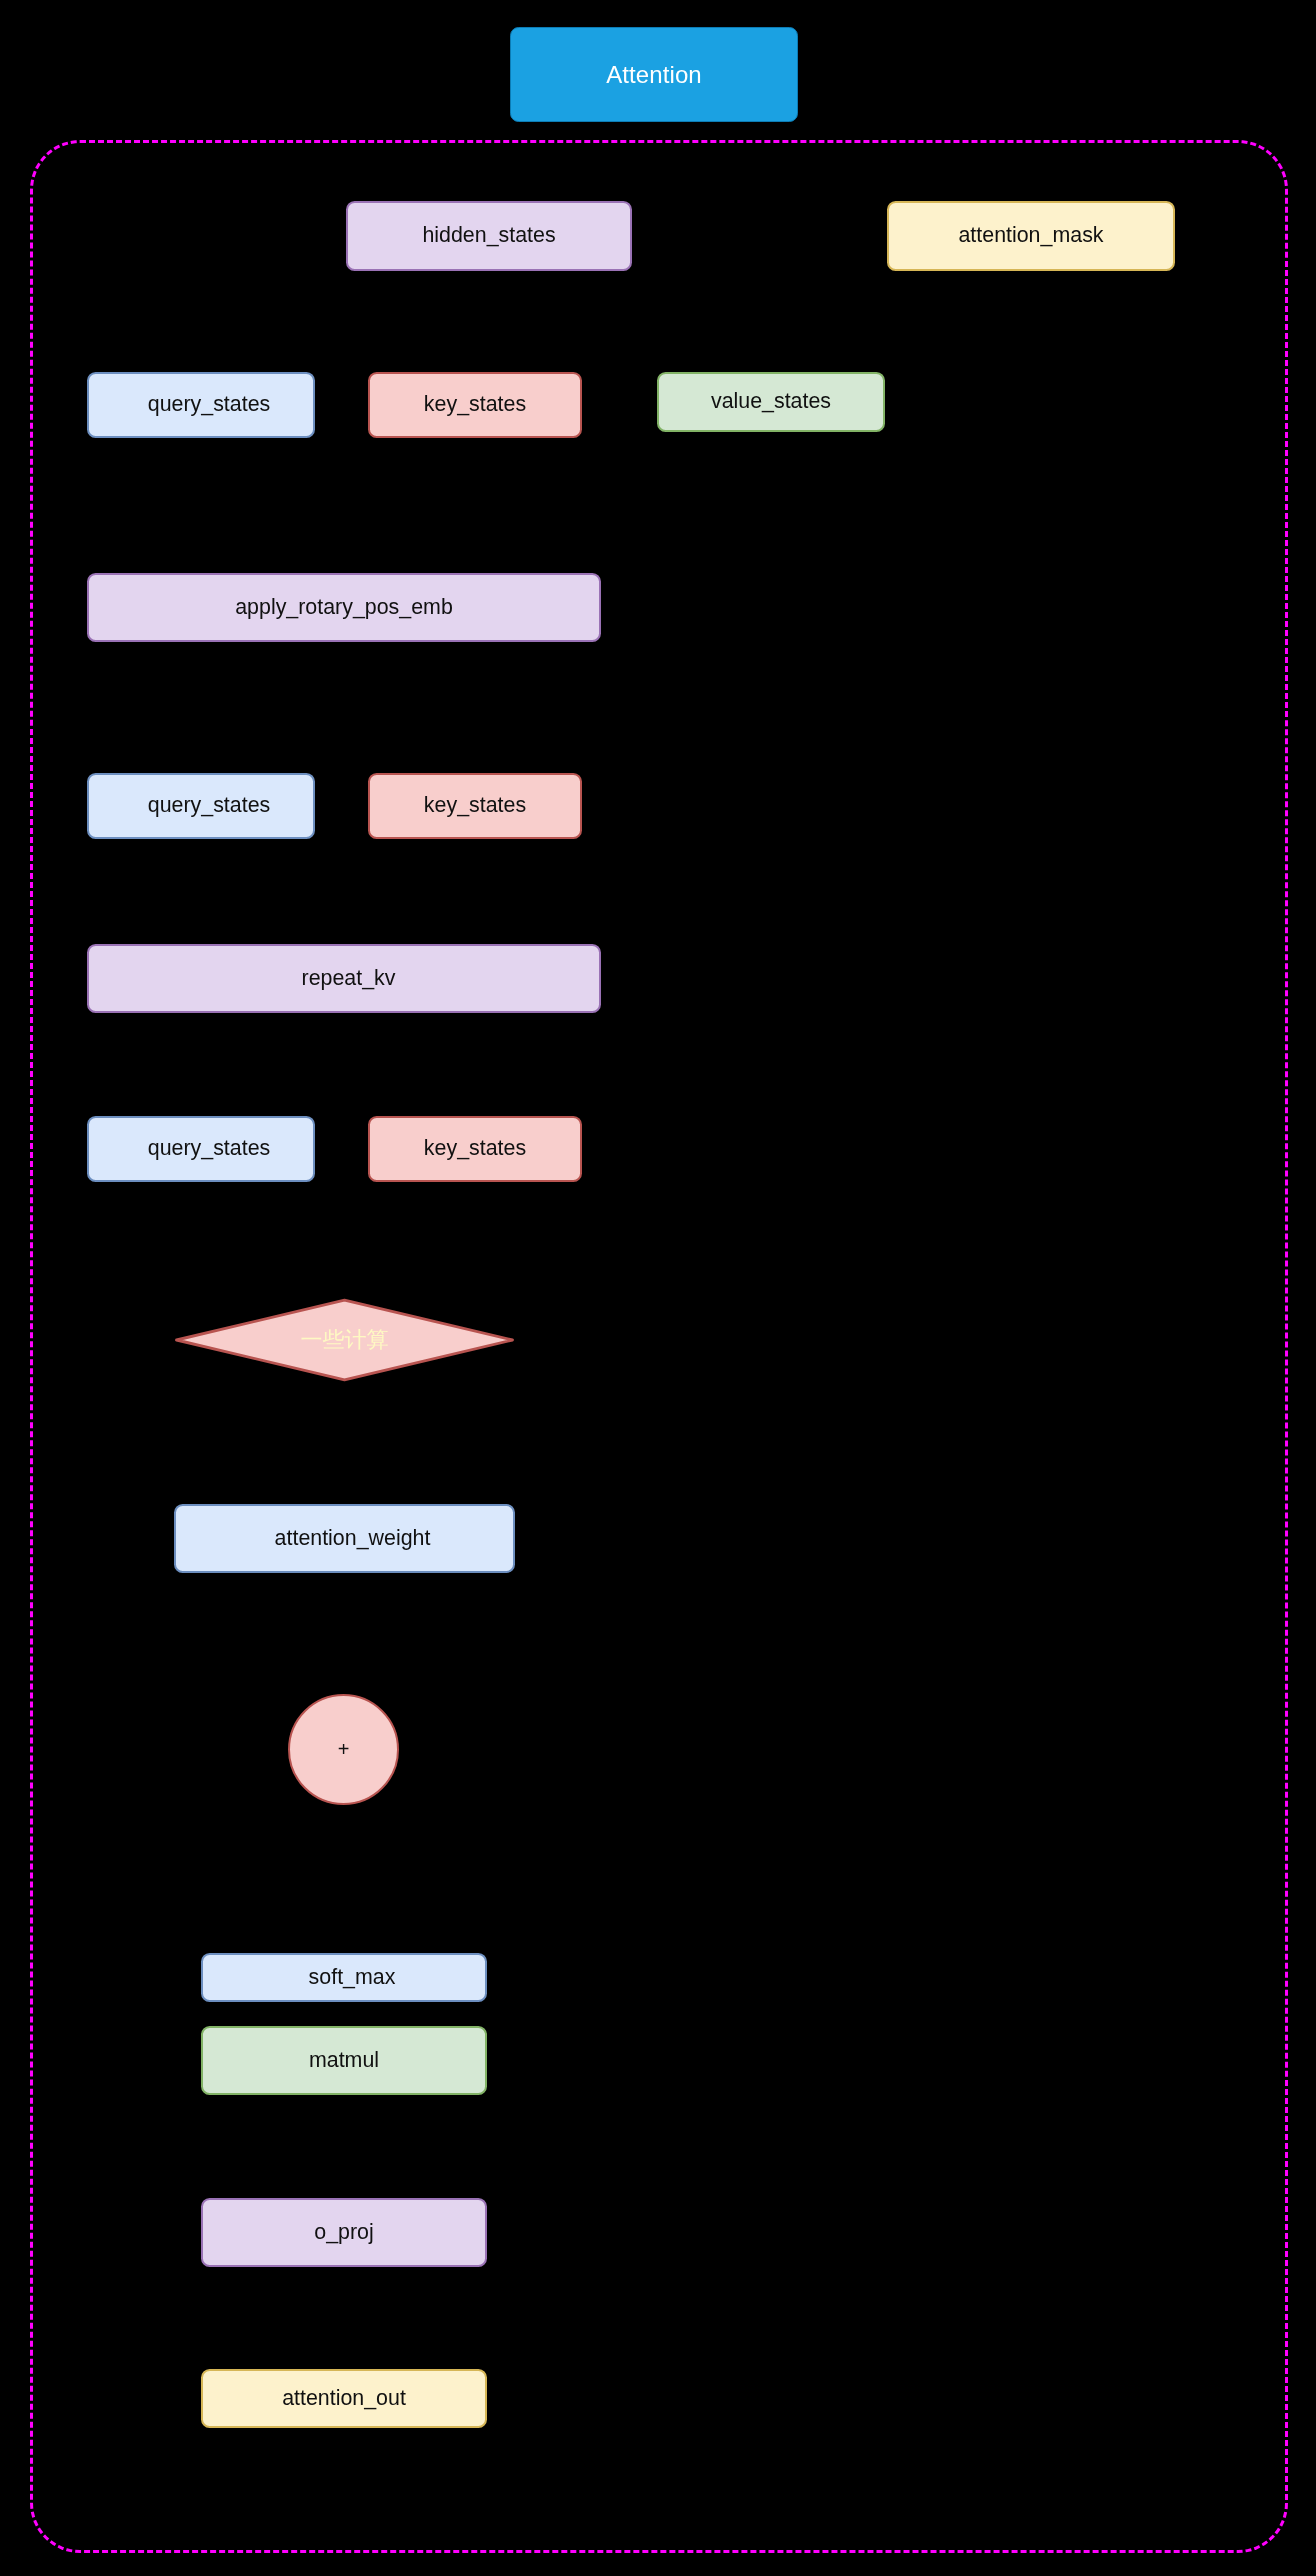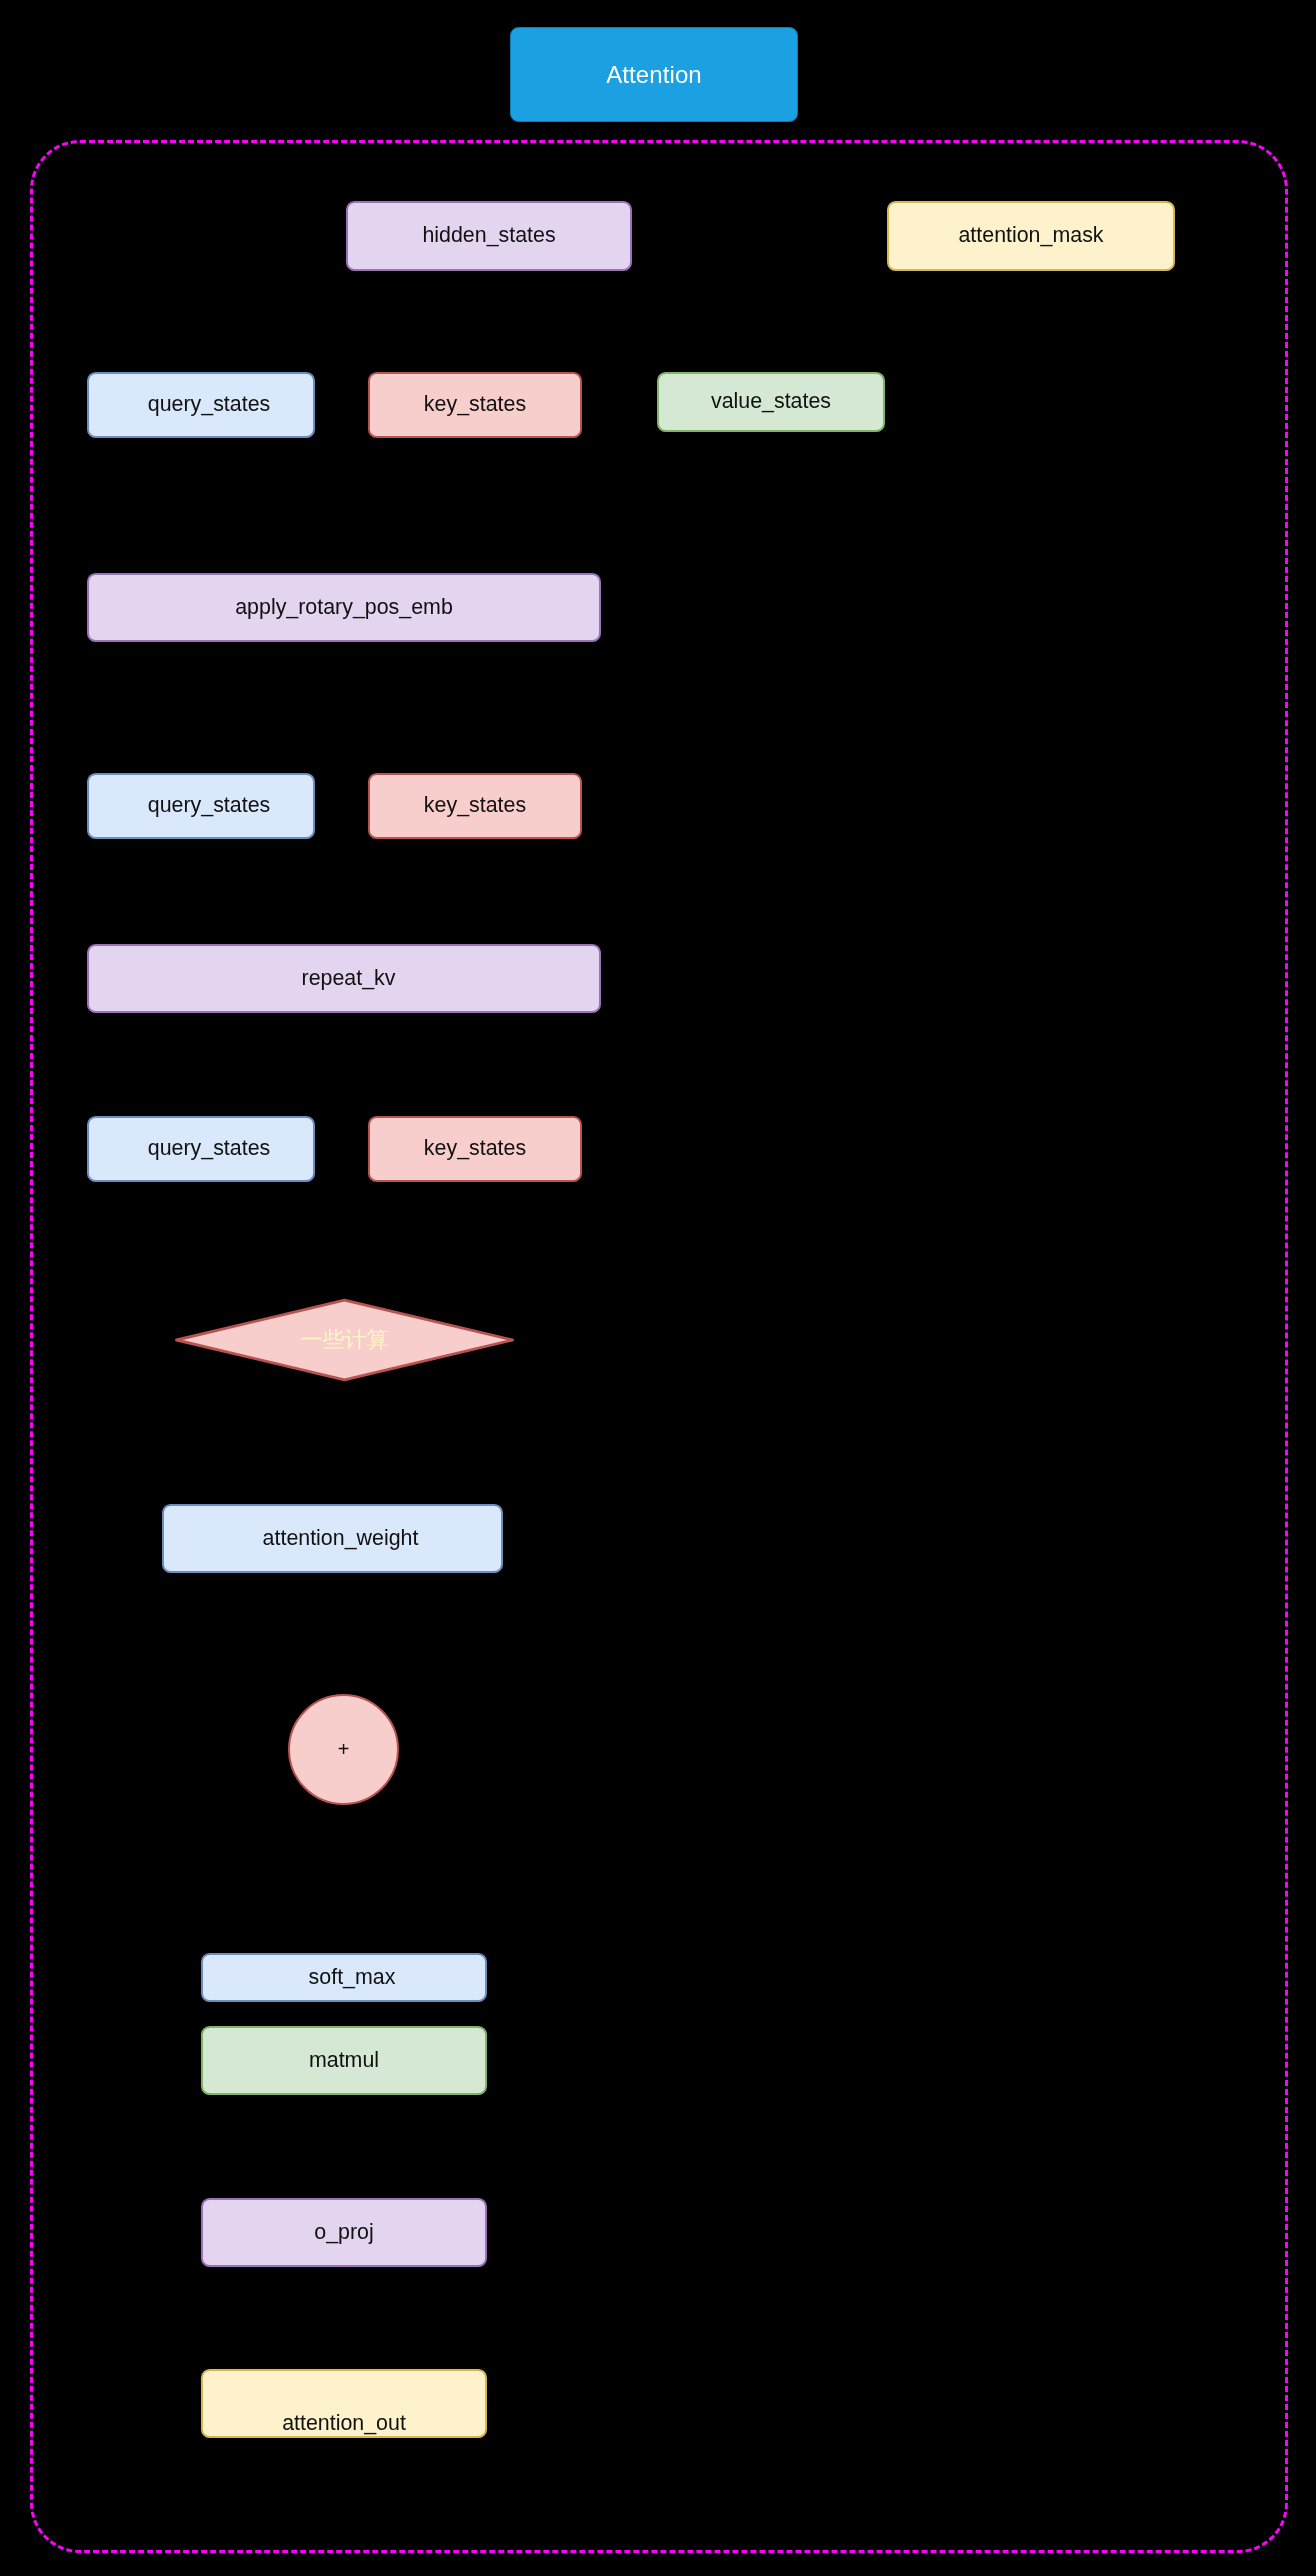--- a/index.html
+++ b/index.html
@@ -165,38 +165,38 @@
     <span>key_states</span>
   </div>
 
   <div class="diamond-wrap" style="left:174px; top:1298px; width:341px; height:84px;">
     <svg width="341" height="84" viewBox="0 0 478 118">
       <polygon points="239,3 475,59 239,115 3,59" fill="#f8cecc" stroke="#b85450" stroke-width="4" stroke-linejoin="round"></polygon>
     </svg>
     <div class="diamond-label">一些计算</div>
   </div>
 
-  <div class="node c-blue" style="left:162px; top:1504px; width:341px; height:69px;">
+  <div class="node c-blue" style="left:174px; top:1504px; width:341px; height:69px;">
     <span>attention_weight</span>
   </div>
 
   <div class="circle" style="left:288px; top:1694px; width:111px; height:111px;">
     <span>+</span>
   </div>
 
   <div class="node c-blue" style="left:201px; top:1953px; width:286px; height:49px;">
     <span>soft_max</span>
   </div>
 
   <div class="node c-green" style="left:201px; top:2026px; width:286px; height:69px;">
     <span>matmul</span>
   </div>
 
   <div class="node c-purple" style="left:201px; top:2198px; width:286px; height:69px;">
     <span>o_proj</span>
   </div>
 
-  <div class="node c-yellow" style="left:201px; top:2369px; width:286px; height:69px;align-items:flex-end;">
+  <div class="node c-yellow" style="left:201px; top:2369px; width:286px; height:59px;">
     <span>attention_out</span>
   </div>
 
 </div>
 
 
 </body></html>

